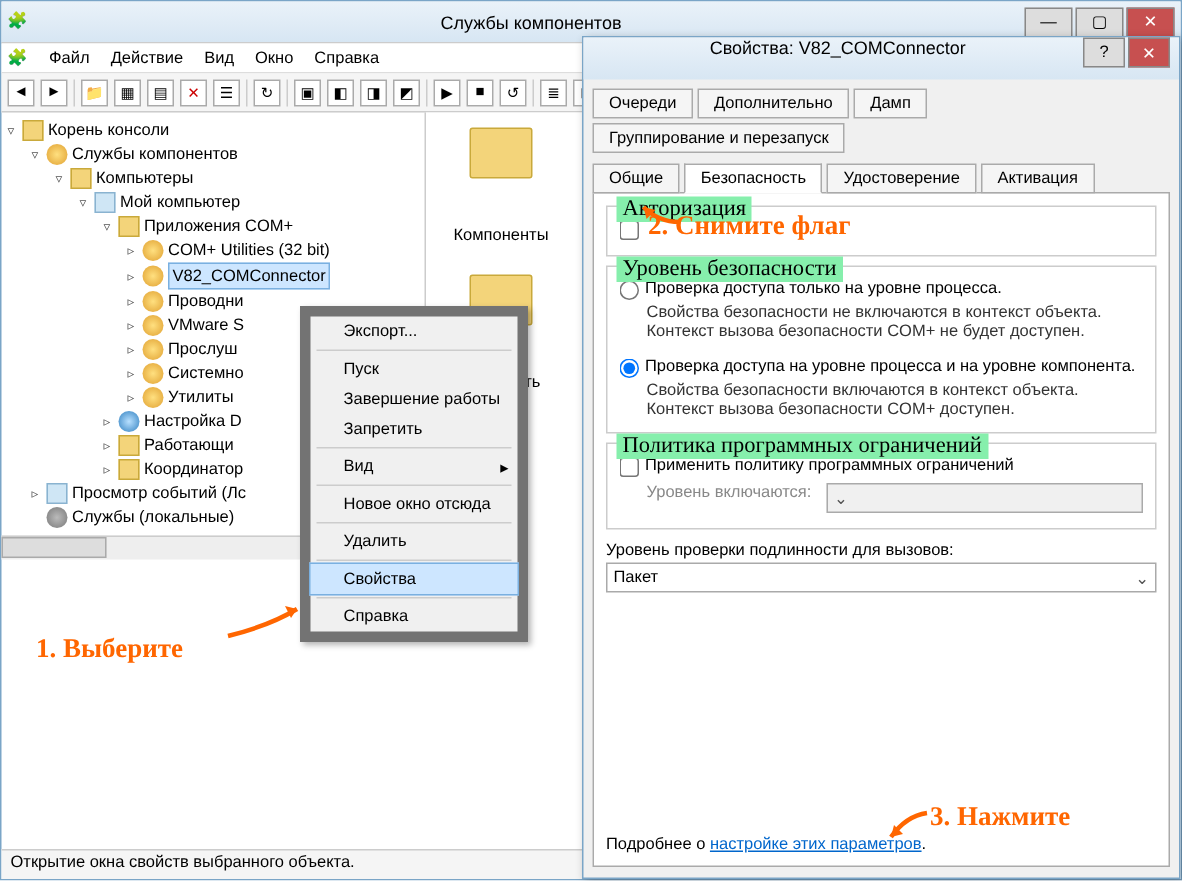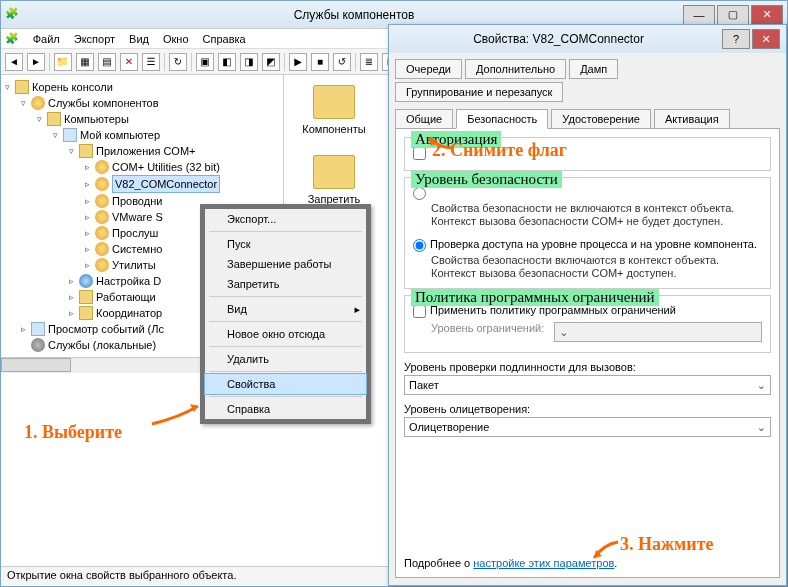--- a/index.html
+++ b/index.html
@@ -36,41 +36,41 @@
 .tree li.leaf::before { content: ""; width: 10px; }
 .tree .ico { width: 14px; height: 14px; margin-right: 3px; display: inline-block; }
 .tree .ico.folder { background: #f3d47a; border: 1px solid #c9a93b; }
 .tree .ico.comp { background: #cfe6f5; border: 1px solid #8ab3d0; }
 .tree .ico.ball { background: radial-gradient(#ffe080,#e0a030); border-radius: 50%; }
 .tree .ico.globe { background: radial-gradient(#b8e0ff,#3080c0); border-radius: 50%; }
 .tree .ico.gear { background: radial-gradient(#bbb,#777); border-radius: 50%; }
 .tree .sel { background: #cde6ff; border: 1px solid #7ab0e0; padding: 0 2px; }
 
 .content-panel { flex: 1; background: #fff; padding: 10px; }
-.folder-item { display: flex; flex-direction: column; align-items: center; width: 80px; margin-bottom: 20px; }
+.folder-item { display: flex; flex-direction: column; align-items: center; width: 80px; margin-bottom: 20px; gap: 28px; }
 .folder-item .big-folder { width: 42px; height: 34px; background: #f3d47a; border: 1px solid #c9a93b; border-radius: 2px; }
 .folder-item .label { text-align: center; margin-top: 4px; }
 
 
 .hscroll { height: 16px; width: 283px; background: #eee; border-top: 1px solid #ccc; display: flex; }
 .hscroll .btn { width: 16px; height: 14px; background: #ddd; border: 1px solid #aaa; }
 .hscroll .track { flex: 1; }
 
 .statusbar { height: 20px; border-top: 1px solid #ccc; padding: 2px 6px; background: #f5f5f5; }
 
 
-.context-menu { position: absolute; left: 200px; top: 204px; width: 171px; background: #f0f0f0; border: 5px solid #737373; box-shadow: 2px 2px 4px rgba(0,0,0,0.3); z-index: 10; }
+.context-menu { position: absolute; left: 200px; top: 204px; width: 152px; background: #f0f0f0; border: 7px solid #737373; box-shadow: 2px 2px 4px rgba(0,0,0,0.3); z-index: 10; }
 .context-menu .item { padding: 4px 10px 4px 22px; cursor: default; position: relative; }
 .context-menu .item.sub::after { content: "▸"; position: absolute; right: 6px; }
 .context-menu .item.highlight { background: #cde6ff; border: 1px solid #7ab0e0; margin: -1px; }
 .context-menu .divider { height: 1px; background: #ccc; margin: 2px 4px; }
 
 
 .dialog { position: absolute; left: 388px; top: 24px; width: 399px; height: 562px; border: 1px solid #7aa5c7; background: #f0f0f0; z-index: 20; box-shadow: 2px 2px 6px rgba(0,0,0,0.3); }
-.dialog-title { height: 28px; background: linear-gradient(#eaf2f9,#d7e6f3); display: flex; align-items: center; padding: 0 6px; }
+.dialog-title { height: 28px; background: linear-gradient(#eaf2f9,#d7e6f3); display: flex; align-items: flex-start; padding: 0 6px; }
 .dialog-title .title { flex: 1; text-align: center; font-size: 12px; }
 .dialog-title .help-btn { width: 28px; height: 20px; border: 1px solid #888; background: #ddd; display: flex; align-items: center; justify-content: center; }
 .dialog-title .close-btn { width: 28px; height: 20px; border: 1px solid #888; background: #c75050; color: #fff; display: flex; align-items: center; justify-content: center; margin-left: 2px; }
 
 .tabs { display: flex; flex-wrap: wrap; padding: 6px 6px 0 6px; gap: 4px; }
 .tab { padding: 3px 10px; border: 1px solid #aaa; background: #f5f5f5; margin-right: -1px; margin-bottom: -1px; cursor: default; font-size: 11px; }
 .tab.row2 { }
 .tab.active { background: #fff; border-bottom: 1px solid #fff; z-index: 1; position: relative; }
 
 .tab-content { margin: 0 6px 6px 6px; border: 1px solid #aaa; background: #fff; padding: 8px; height: 450px; display: flex; flex-direction: column; gap: 6px; }
@@ -106,21 +106,21 @@
     <div class="window-btns">
       <div class="window-btn min"></div>
       <div class="window-btn max"></div>
       <div class="window-btn close"></div>
     </div>
   </div>
 
   <div class="menubar">
     <span class="app-icon">🧩</span>
     <span>Файл</span>
-    <span>Экспорт</span>
+    <span>Действие</span>
     <span>Вид</span>
     <span>Окно</span>
     <span>Справка</span>
   </div>
 
   <div class="toolbar">
     <span class="tool-icon">◄</span>
     <span class="tool-icon">►</span>
     <span class="sep"></span>
     <span class="tool-icon">📁</span>
@@ -295,55 +295,50 @@
       <div class="group-title">Авторизация</div>
       <div class="check-row">
         <input type="checkbox" style="">
       </div>
     </div>
 
     <div class="group">
       <div class="group-title">Уровень безопасности</div>
       <div class="check-row">
         <input type="radio" name="seclevel" style="">
+        <span>Проверка доступа только на уровне процесса.</span>
       </div>
       <div class="radio-detail">Свойства безопасности не включаются в контекст объекта. Контекст вызова безопасности COM+ не будет доступен.</div>
       <div style="height:8px"></div>
       <div class="check-row">
         <input type="radio" name="seclevel" checked="" style="">
         <span>Проверка доступа на уровне процесса и на уровне компонента.</span>
       </div>
       <div class="radio-detail">Свойства безопасности включаются в контекст объекта. Контекст вызова безопасности COM+ доступен.</div>
     </div>
 
     <div class="group">
       <div class="group-title">Политика программных ограничений</div>
       <div class="check-row">
         <input type="checkbox" style="">
         <span>Применить  политику программных ограничений</span>
       </div>
       <div class="check-row" style="margin-top:4px">
-        <span class="disabled" style="margin-left:18px">Уровень ограничений:</span>
+        <span class="disabled" style="margin-left:18px">Уровень включаются:</span>
         <div class="select disabled" style="flex:1;margin-left:6px"></div>
       </div>
     </div>
 
     <div>
       <div class="label-row">Уровень проверки подлинности для вызовов:</div>
       <div class="select">
           <span>Пакет</span>
         </div>
     </div>
 
-    <div>
-      <div class="label-row">Уровень олицетворения:</div>
-      <div class="select">
-          <span>Олицетворение</span>
-        </div>
-    </div>
 
     <div style="flex:1"></div>
     <div>
       <span>Подробнее о </span><span class="link">настройке этих параметров</span>.
     </div>
   </div>
 
   <div class="dialog-buttons">
     <div class="btn default">ОК</div>
     <div class="btn">Отмена</div>

